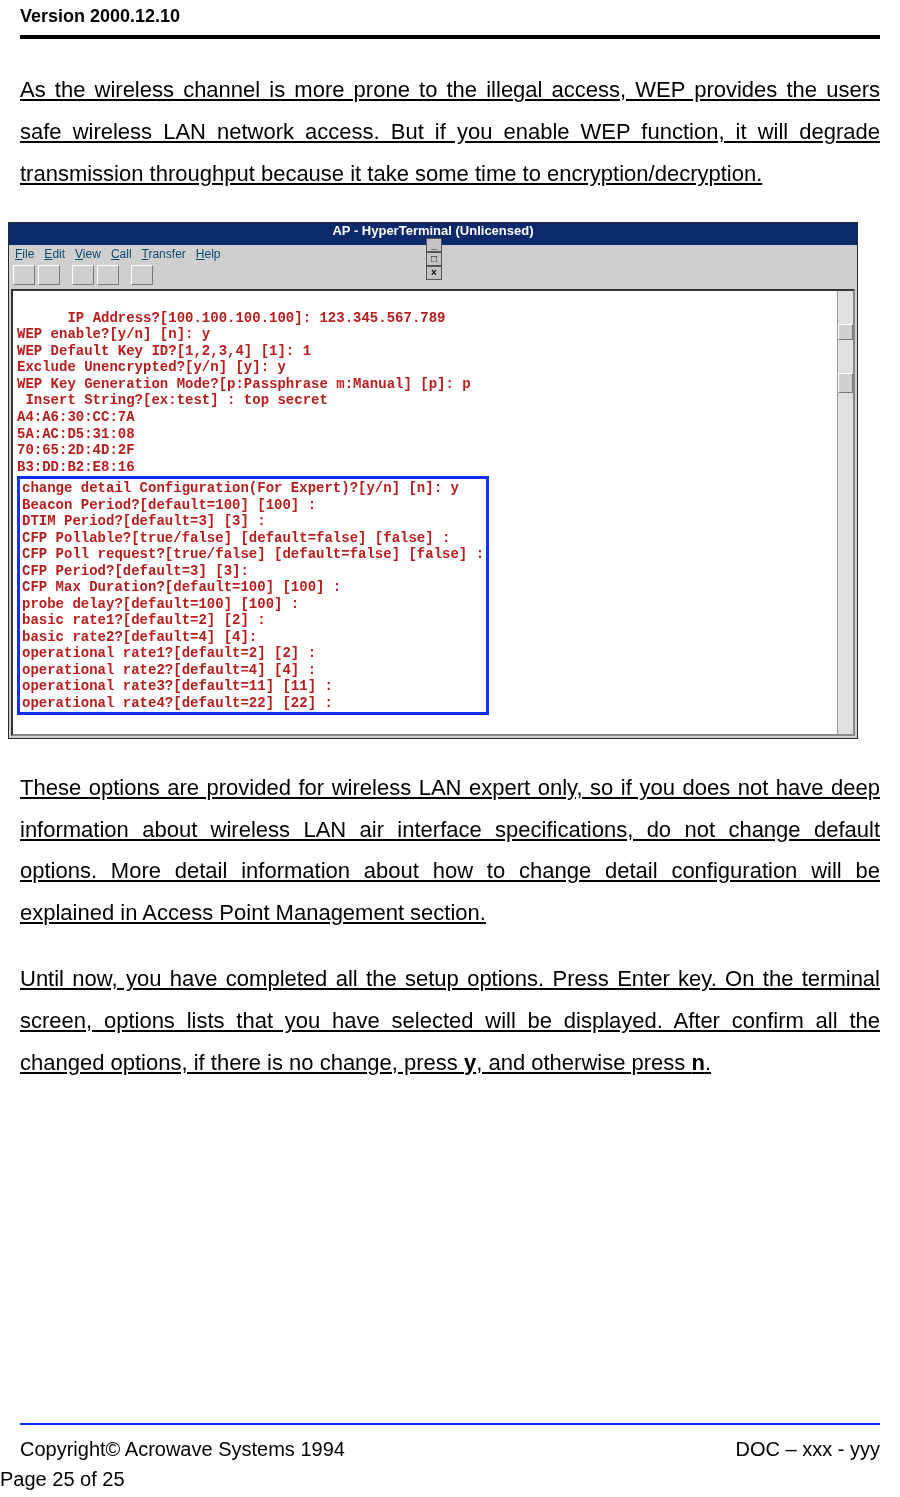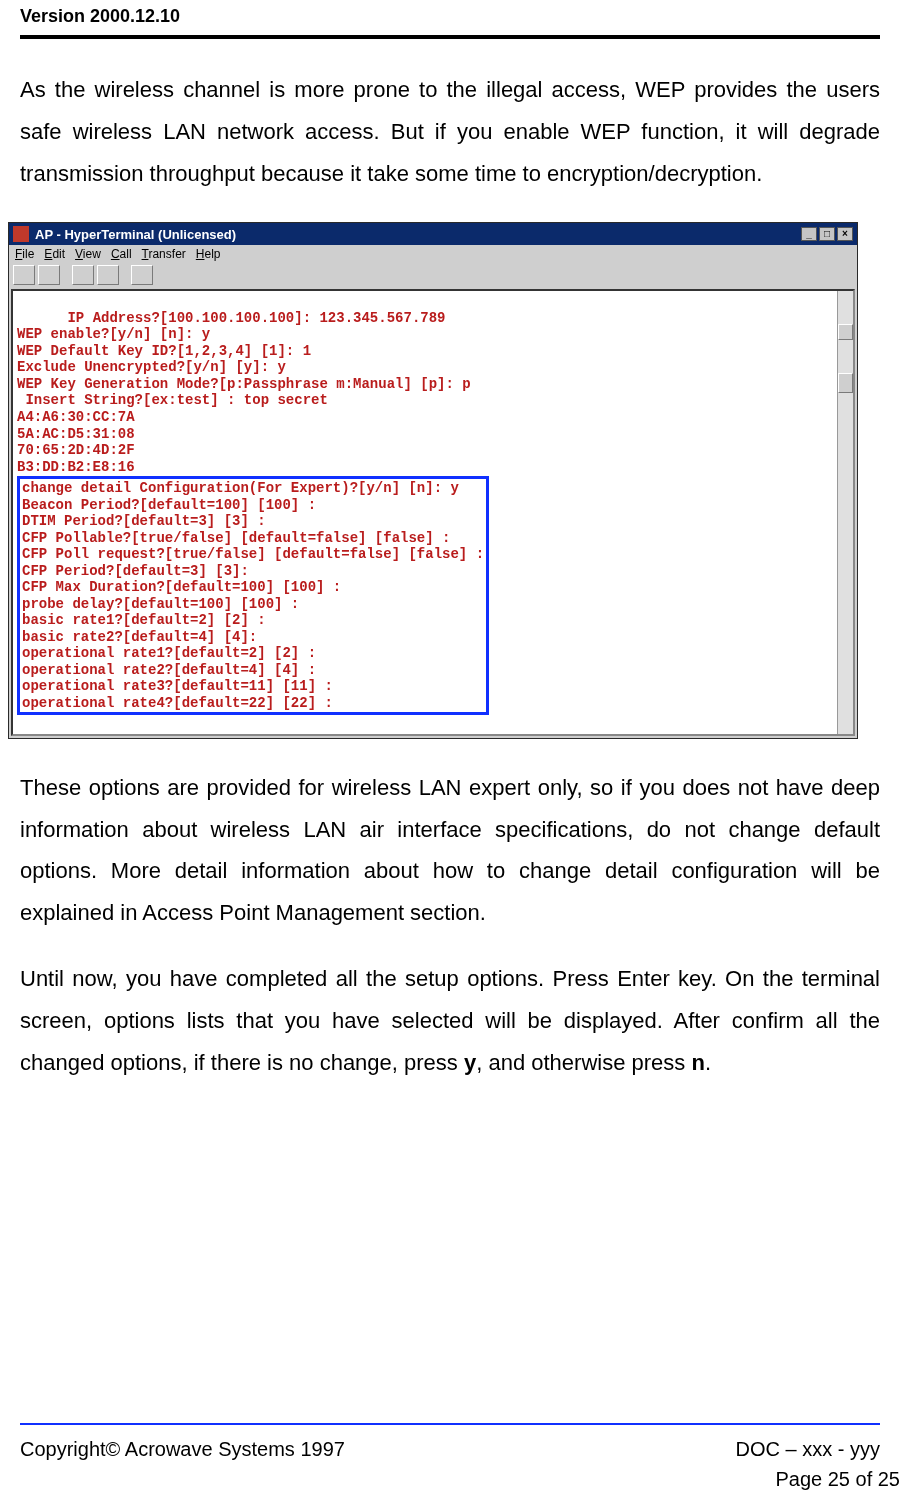--- a/index.html
+++ b/index.html
@@ -29,20 +29,21 @@
     .hr-thick {
       height: 4px;
       background: #000;
       margin: 0 20px 30px 20px;
     }
     .body-text {
       padding: 0 20px;
       font-size: 22px;
       line-height: 1.9;
       text-align: justify;
+      text-decoration: underline;
     }
     .body-text p { margin-bottom: 24px; }
     .body-text p.last { margin-bottom: 0; }
     .bold { font-weight: bold; }
 
     
     .win {
       margin: 28px 20px 28px 8px;
       border: 1px solid #2a2a2a;
       background: #cfcfcf;
@@ -52,37 +53,38 @@
     }
     .titlebar {
       height: 22px;
       background: linear-gradient(#0b2a6b,#0b2a6b);
       color: #fff;
       display: flex;
       align-items: center;
       padding: 0 4px;
       font-weight: bold;
       font-size: 13px;
+      flex-direction: column;
     }
     .titlebar .icon {
       width: 16px; height: 16px; background:#c0392b; margin-right:6px;
     }
     .titlebar .spacer { flex:1; }
     .winbtn {
       width:16px;height:14px;background:#c5c5c5;border:1px solid #555;
       margin-left:2px;color:#000;font-size:10px;line-height:12px;text-align:center;
       font-weight:bold;
     }
     .menubar {
       background:#cfcfcf;
       padding:2px 6px;
       display:flex;
       gap:10px;
       font-size:12px;
-      color:#000000;
+      color:#0c4a6e;
     }
     .menubar span u { text-decoration: underline; }
     .toolbar {
       background:#cfcfcf;
       padding:2px 4px 4px 4px;
       display:flex; gap:3px;
     }
     .tbtn {
       width:22px;height:20px;background:#cfcfcf;border:1px solid #fff;
       border-right-color:#7a7a7a;border-bottom-color:#7a7a7a;
@@ -134,21 +136,21 @@
     }
     .footer {
       position:absolute;
       left:20px; right:20px; bottom: 36px;
       display:flex; justify-content:space-between;
       font-size:20px;
     }
     .page-num {
       position:absolute;
       left:0; right:0; bottom:6px;
-      text-align:right;
+      text-align:left;
       font-size:20px;
     }
   </style>
 </head>
 <body>
 
 <div class="page-header">
   <div class="version">Version 2000.12.10</div>
 </div>
 <div class="hr-thick"></div>
@@ -218,16 +220,16 @@
 
 <div class="body-text">
   <p>These options are provided for wireless LAN expert only, so if you does not have deep information about wireless LAN air interface specifications, do not change default options. More detail information about how to change detail configuration will be explained in Access Point Management section.</p>
   <p class="last">
     <span>Until now, you have completed all the setup options. Press Enter key. On the terminal screen, options lists that you have selected will be displayed. After confirm all the changed options, if there is no change, press </span><span class="bold">y</span><span>, and otherwise press </span><span class="bold">n</span><span>.</span>
   </p>
 </div>
 
 <div class="hr-thin"></div>
 <div class="footer">
-  <span>Copyright© Acrowave Systems 1997</span>
+  <span>Copyright© Acrowave Systems 1994</span>
   <span>DOC – xxx - yyy</span>
 </div>
 <div class="page-num">Page 25 of 25</div>
 
 </body></html>

